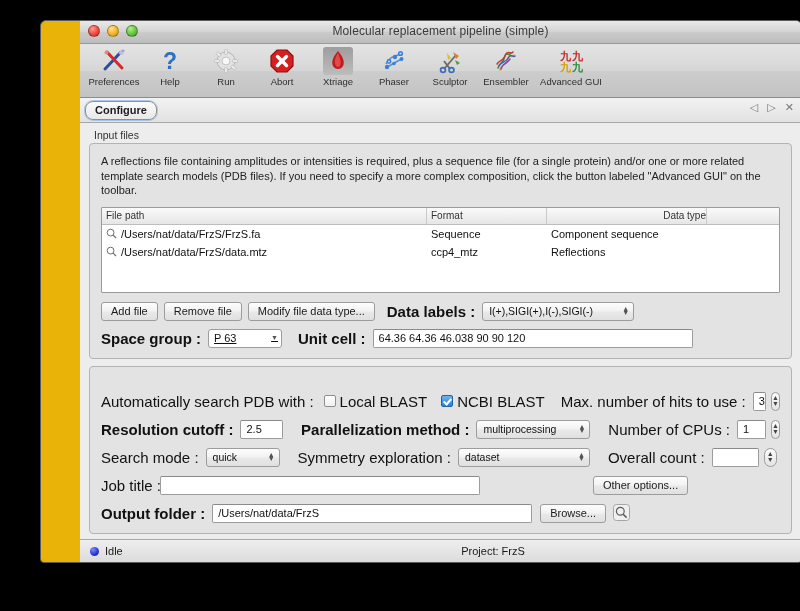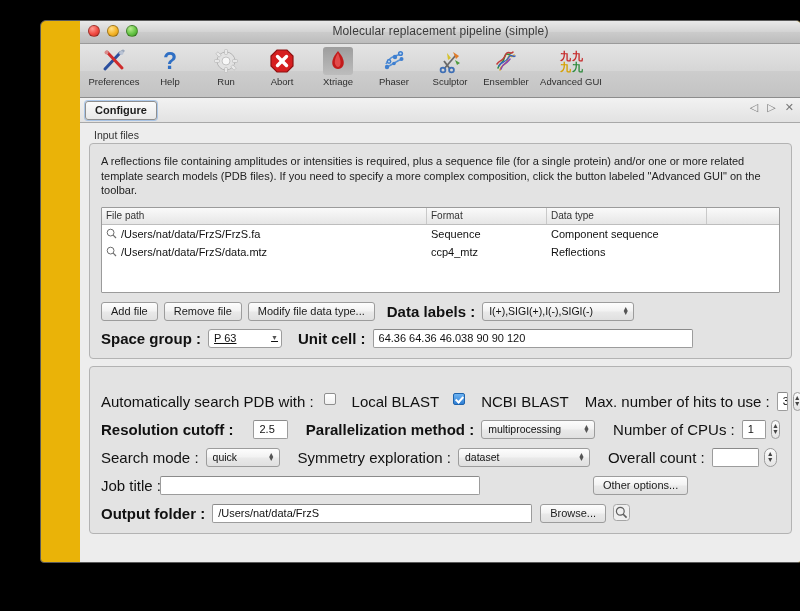--- a/index.html
+++ b/index.html
@@ -114,21 +114,21 @@
     flex: 0 0 auto;
     position: relative;
   }
   .tab {
     font-size: 11px;
     color: #1c1c1c;
     font-weight: bold;
     padding: 2px 9px 3px 9px;
     background: linear-gradient(to bottom,#fbfbfb,#e8e8e8);
     border: 1px solid #8f8f8f;
-    border-radius: 3px;
+    border-radius: 8px;
     box-shadow: 0 0 0 1px rgba(120,170,230,0.55);
   }
   .tabnav {
     position: absolute;
     right: 7px;
     top: 4px;
     display: flex;
     gap: 9px;
     align-items: center;
     color: #777;
@@ -183,21 +183,21 @@
   }
   .th {
     padding: 2px 0 0 4px;
     box-sizing: border-box;
     border-right: 1px solid #c9c9c9;
     overflow: hidden;
     white-space: nowrap;
   }
   .th.c0 { width: 325px; }
   .th.c1 { width: 120px; }
-  .th.c2 { width: 160px; }
+  .th.c2 { width: 160px; text-align: right; }
   .th.c3 { flex: 1 1 auto; border-right: none; }
 
   .trow {
     display: flex;
     height: 18px;
     align-items: center;
     font-size: 11px;
     color: #111;
   }
   .td { box-sizing: border-box; padding-left: 4px; white-space: nowrap; overflow: hidden; }
@@ -298,21 +298,22 @@
     align-items: center;
     justify-content: center;
     line-height: 6px;
     color: #444;
     font-size: 7px;
     cursor: default;
   }
 
   .check {
     display: inline-flex;
-    gap: 16px;
+    align-items: center;
+    gap: 4px;
     cursor: default;
   }
   .cbox {
     width: 12px; height: 12px;
     border: 1px solid #8f8f8f;
     border-radius: 2px;
     background: linear-gradient(to bottom,#ffffff,#f0f0f0);
     box-sizing: border-box;
     display: inline-block;
   }
@@ -611,21 +612,21 @@
             <span class="lbl">NCBI BLAST</span>
           </span>
           <span class="lbl" style="margin-right:7px;">Max. number of hits to use :</span>
           <div class="input" style="width:47px; margin-right:5px;">
             <span>3</span>
           </div>
           <span class="stepper">▲<br>▼</span>
         </div>
 
         <div class="row">
-          <span class="lbl b" style="margin-right:20px;">Resolution cutoff :</span>
+          <span class="lbl b" style="margin-right:7px;">Resolution cutoff :</span>
           <div class="input" style="width:74px; margin-right:18px;">
             <span>2.5</span>
           </div>
           <span class="lbl b" style="margin-right:7px;">Parallelization method :</span>
           <div class="popup" style="width:120px; margin-right:18px;">
             <span>multiprocessing</span>
             <span class="updown">▲<br>▼</span>
           </div>
           <span class="lbl" style="margin-right:7px;">Number of CPUs :</span>
           <div class="input" style="width:47px; margin-right:5px;">
@@ -673,14 +674,19 @@
               <line x1="10.2" y1="10.2" x2="13.6" y2="13.6" stroke="#5e5e5e" stroke-width="1.6"></line>
             </svg>
           </span>
         </div>
 
       </div>
     </div>
 
   </div>
 
+  <div class="statusbar">
+    <span class="dot"></span>
+    <span>Idle</span>
+    <span class="proj">Project: FrzS</span>
+  </div>
 
 </div>
 
 </body></html>

